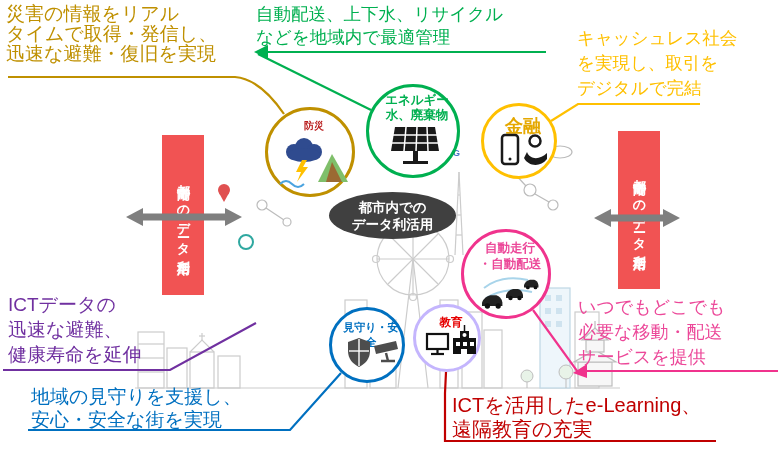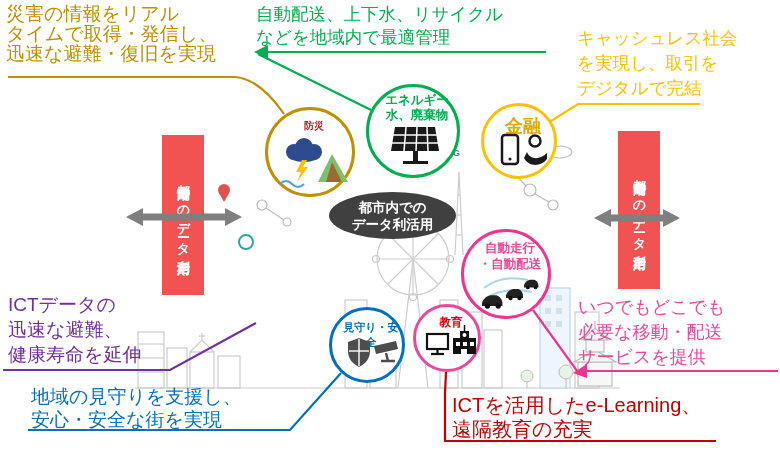--- a/index.html
+++ b/index.html
@@ -31,21 +31,21 @@
   .d-disaster{left:265px;top:107px;width:90px;height:90px;border:3px solid #BF9000;}
   .d-disaster .dlabel{top:9px;font-size:10px;color:#b91c1c;}
   .d-energy{left:366px;top:84px;width:94px;height:94px;border:3px solid #00B050;}
   .d-energy .dlabel{top:6px;font-size:12.5px;line-height:15px;color:#00B050;}
   .d-finance{left:481px;top:103px;width:76px;height:76px;border:3px solid #FFC000;}
   .d-finance .dlabel{top:8px;font-size:18px;color:#E5A800;}
   .d-health{left:250px;top:256px;width:90px;height:90px;border:3px solid #7030A0;}
   .d-health .dlabel{top:8px;font-size:12.5px;line-height:15px;color:#7030A0;}
   .d-safety{left:329px;top:307px;width:76px;height:76px;border:3px solid #0070C0;}
   .d-safety .dlabel{top:10px;font-size:11px;color:#0070C0;}
-  .d-education{left:413px;top:304px;width:68px;height:68px;border:3px solid #ec4899;}
+  .d-education{left:413px;top:304px;width:68px;height:68px;border:3px solid #c4b5fd;}
   .d-education .dlabel{top:8px;font-size:11.5px;color:#E60000;}
   .d-mobility{left:461px;top:229px;width:90px;height:90px;border:3px solid #F0338D;}
   .d-mobility .dlabel{top:9px;font-size:12.5px;line-height:15.5px;color:#ec4899;}
 </style>
 </head>
 <body>
 
 <div class="canvas">
 
   <svg class="layer" width="780" height="454" style="z-index:0">

